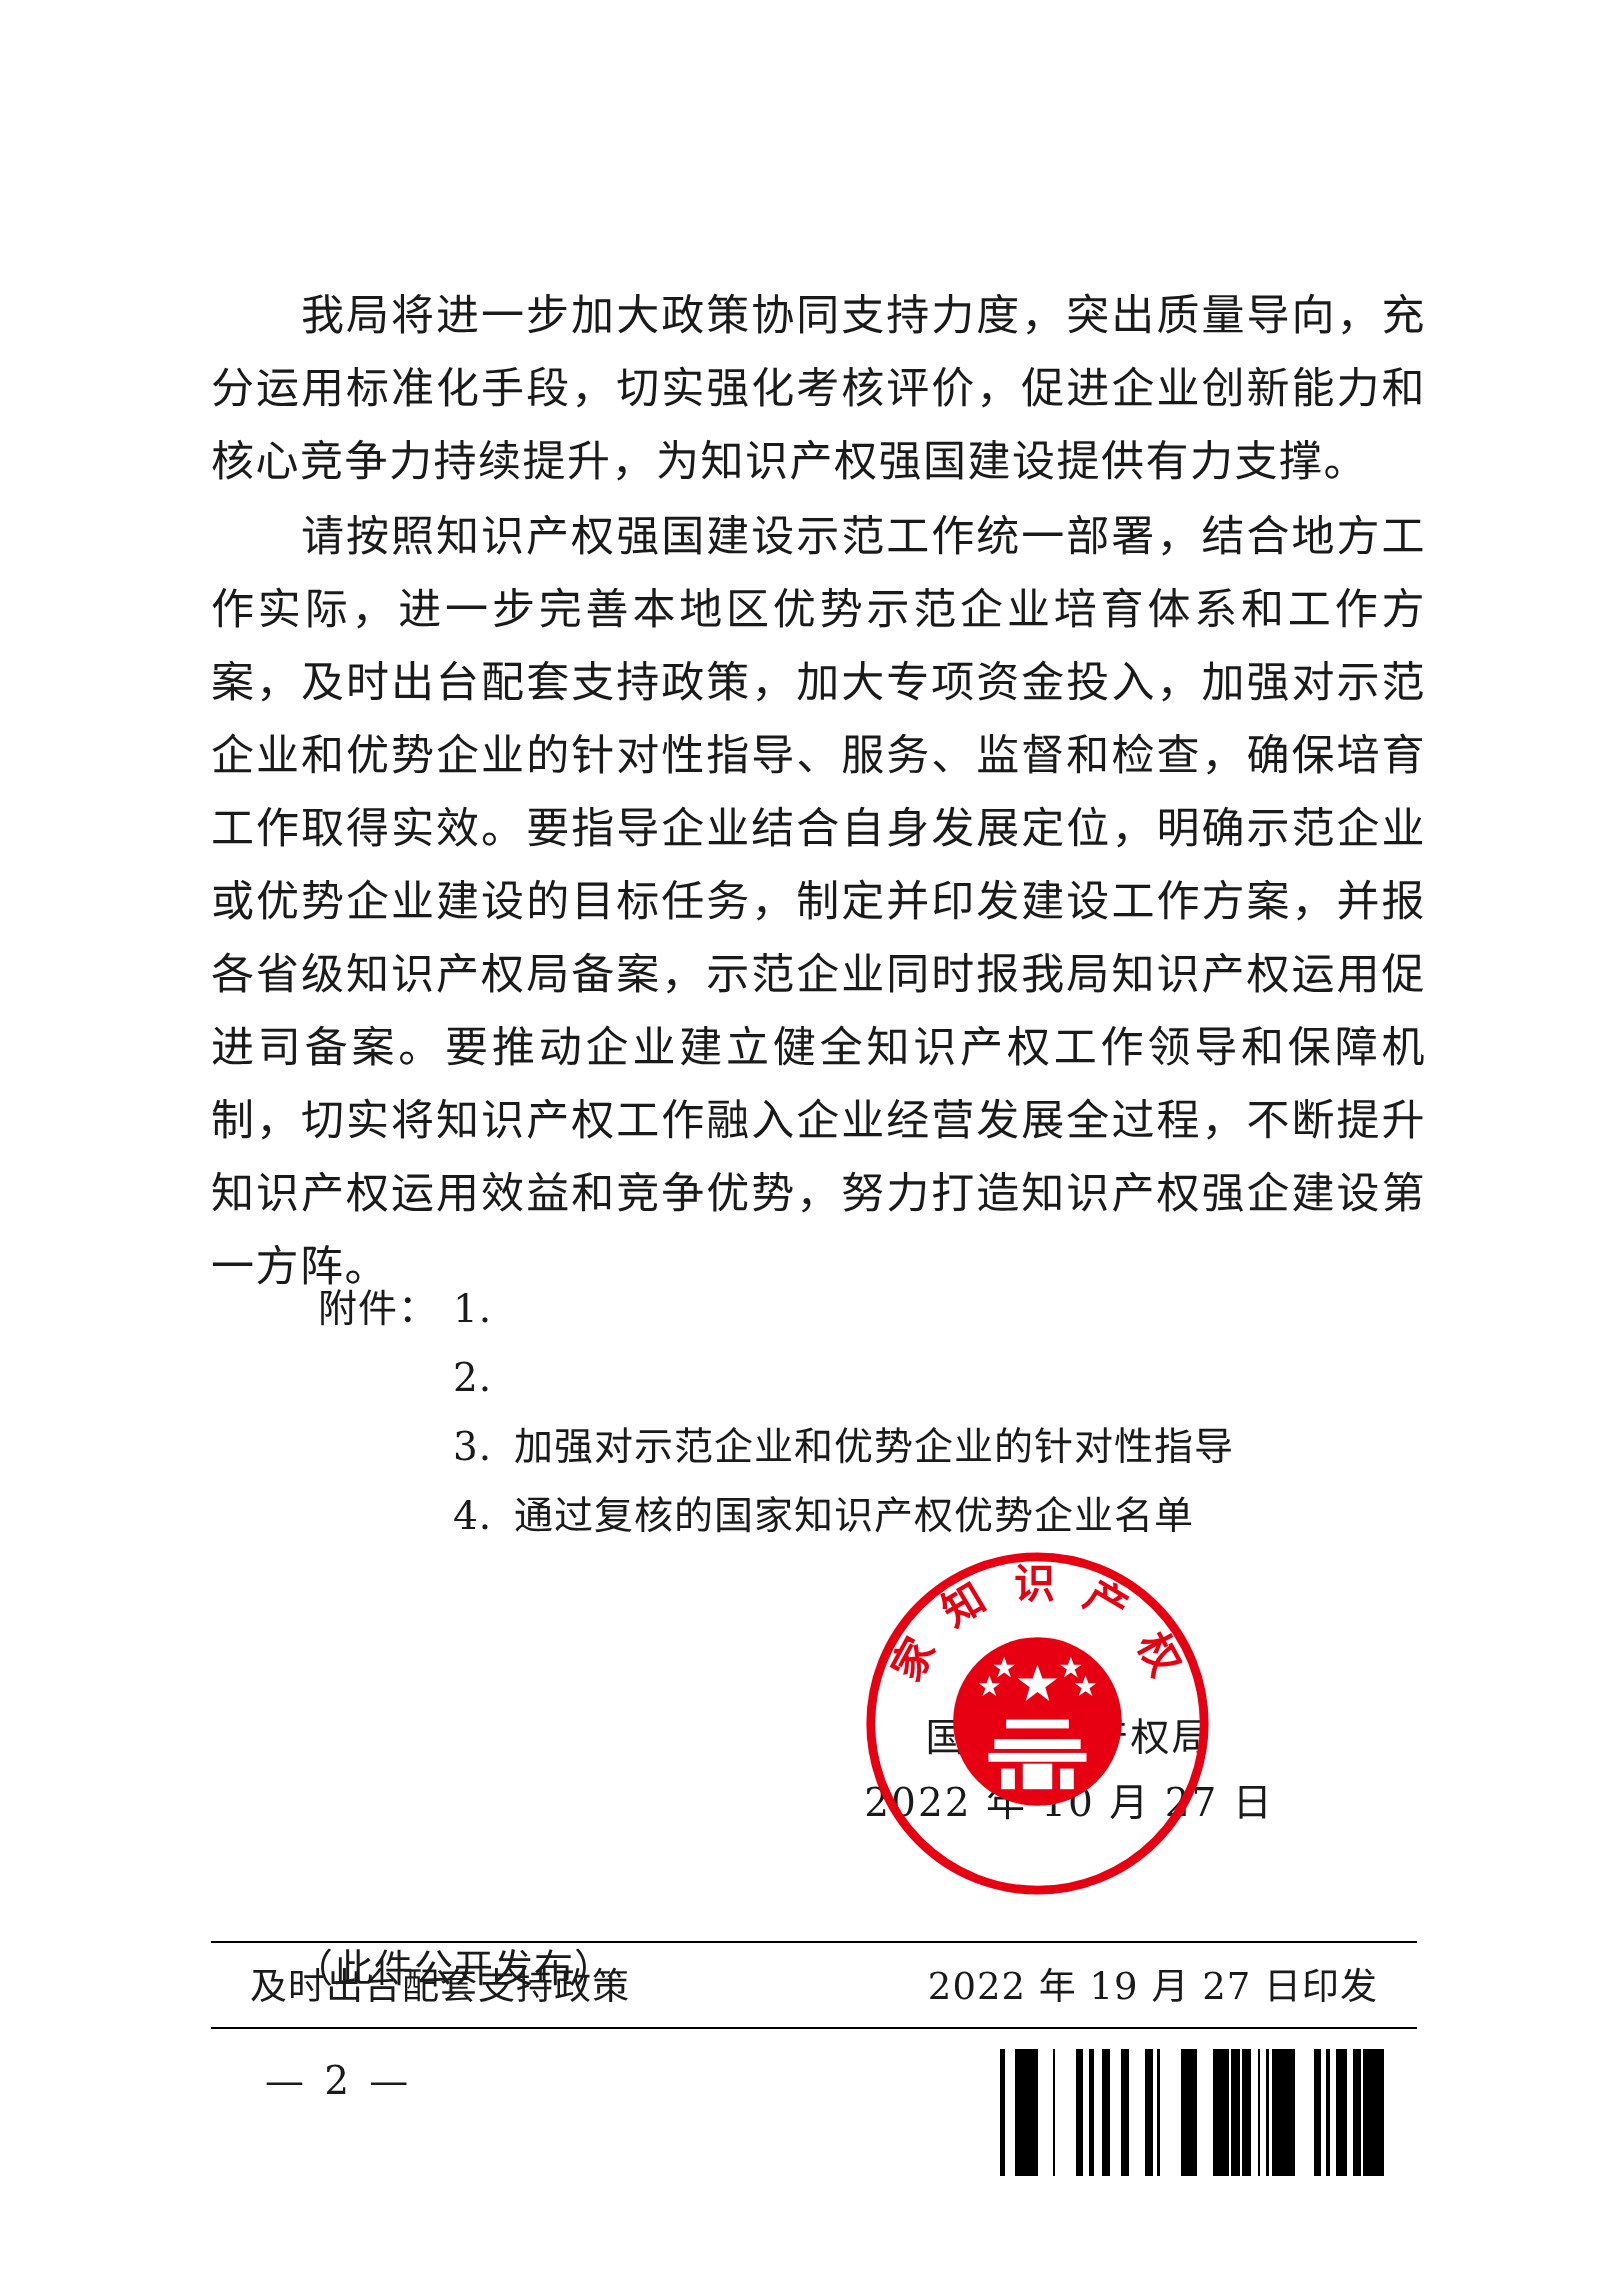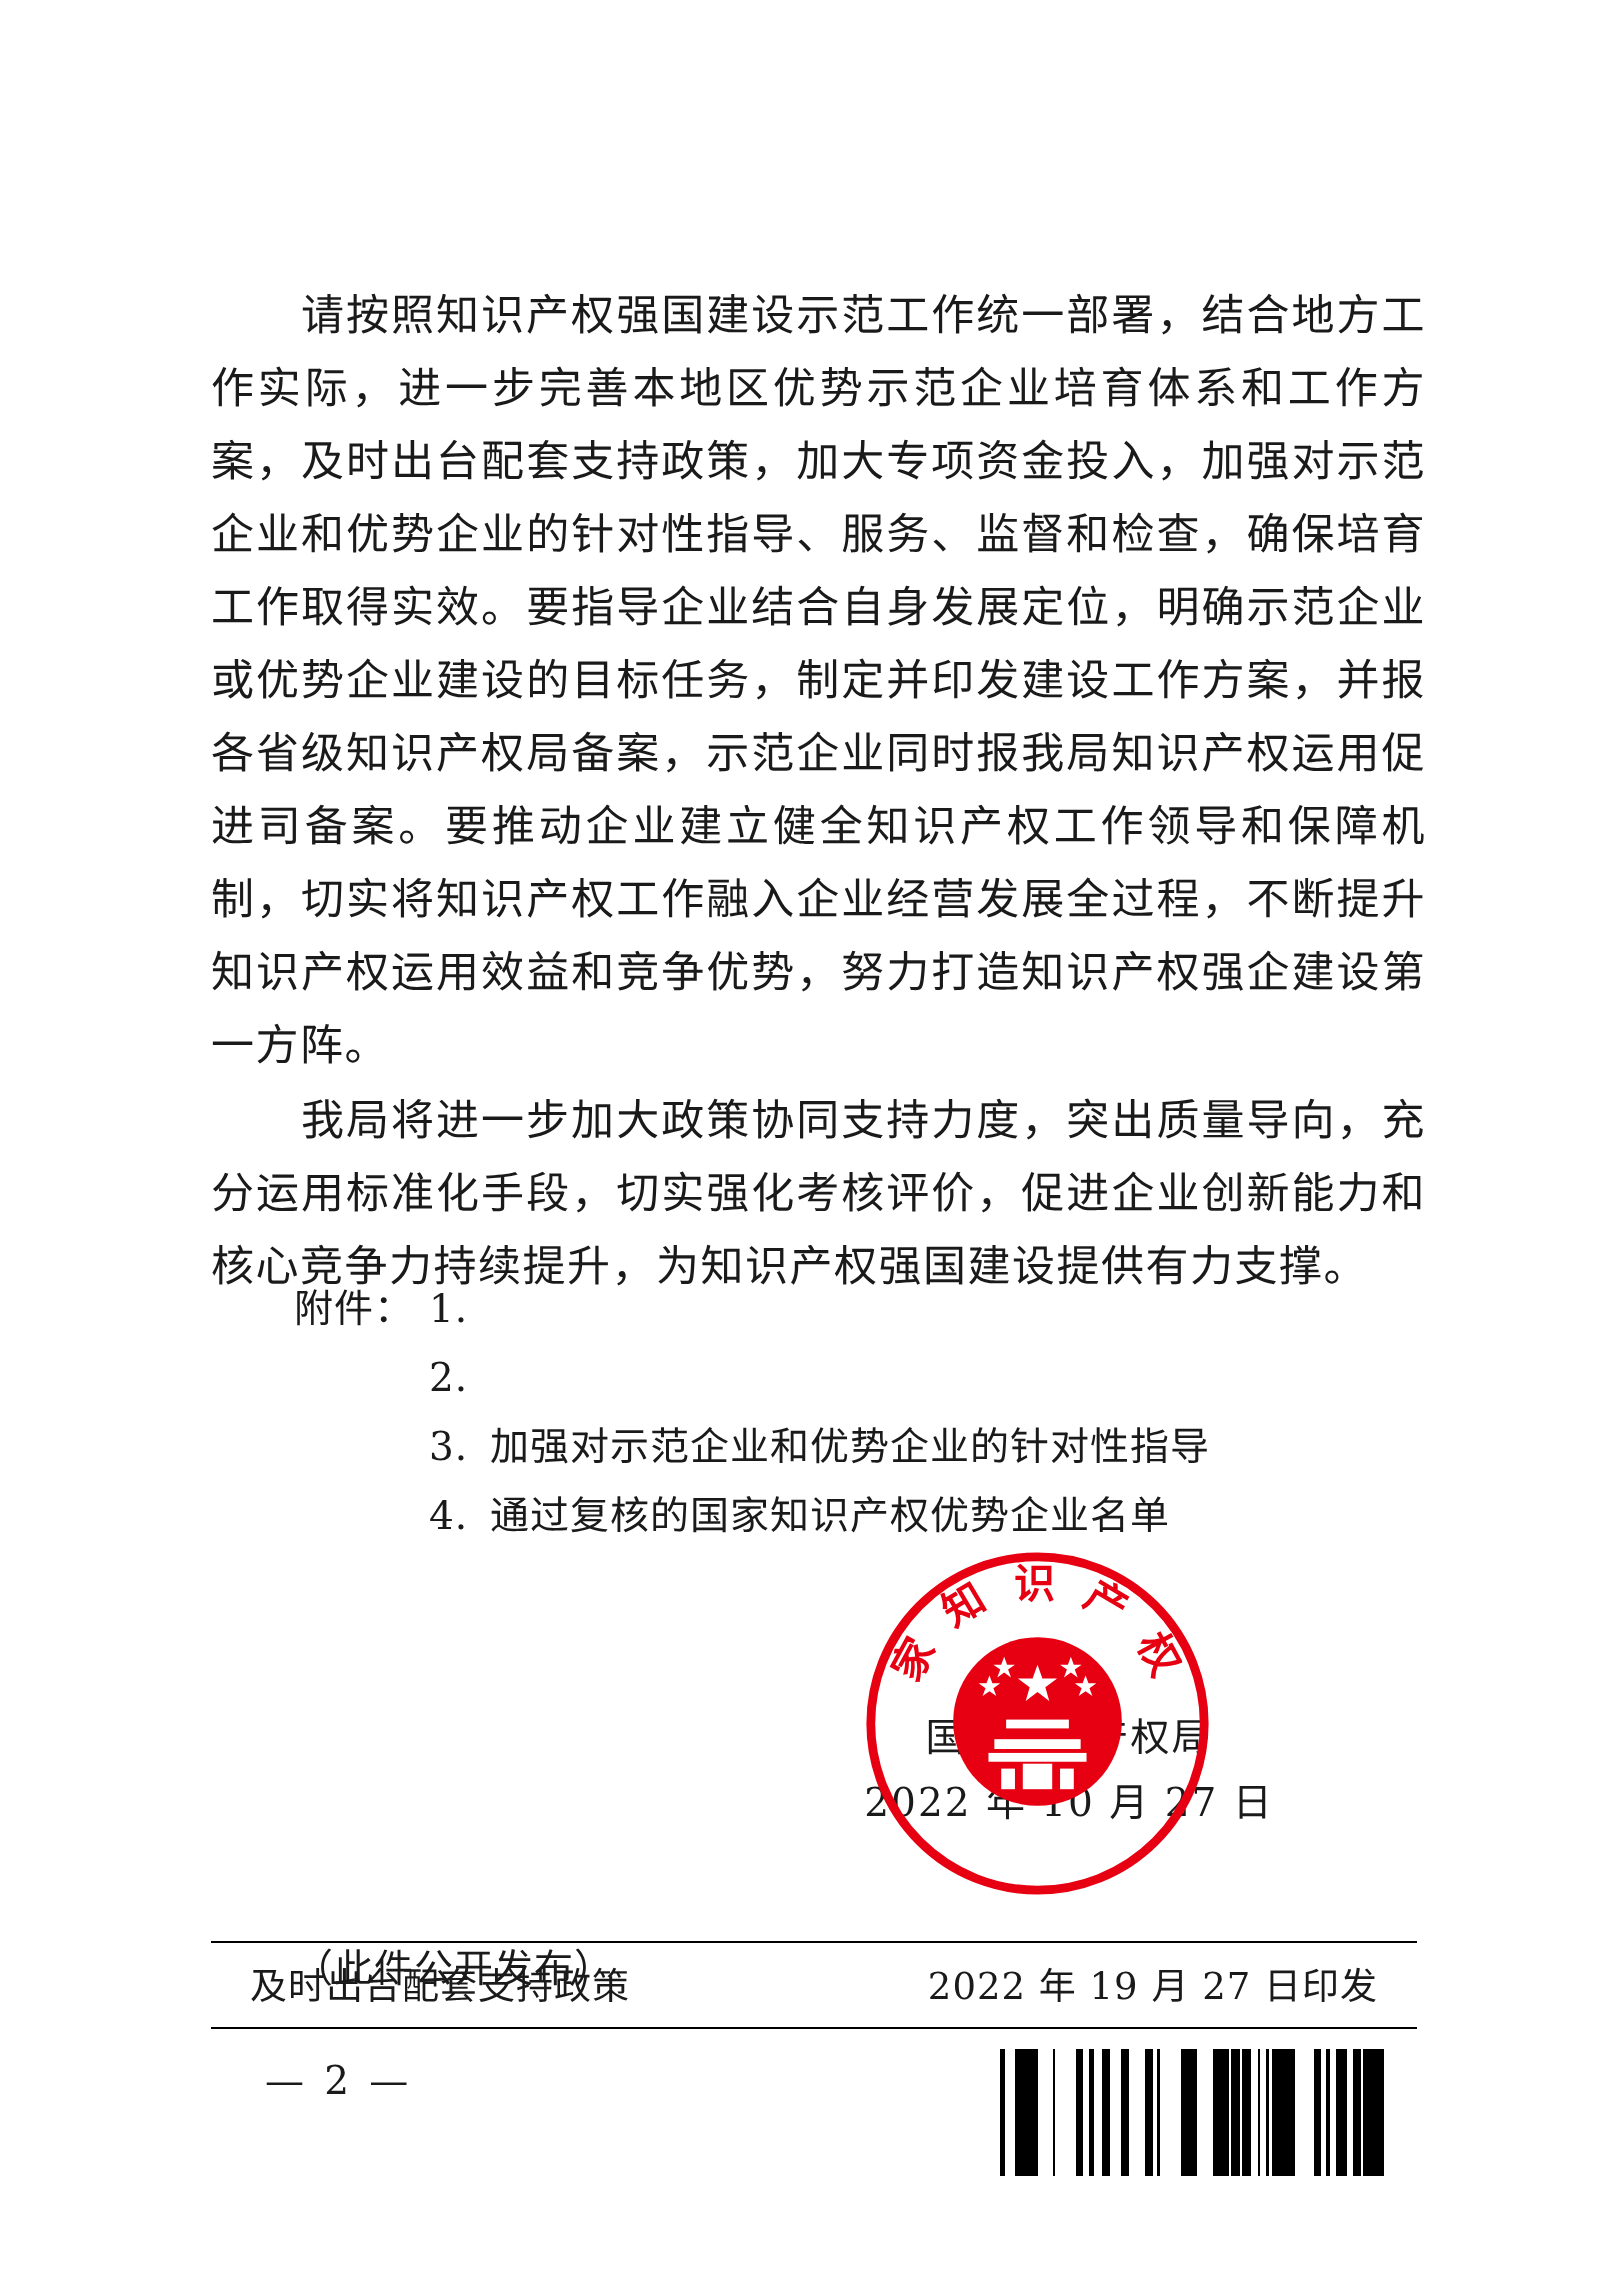--- a/index.html
+++ b/index.html
@@ -47,20 +47,21 @@
     left: 294px;
     top: 1274px;
     width: 1137px;
   }
   .attach-row {
     display: flex;
     align-items: flex-start;
     font-size: 39px;
     line-height: 69px;
     letter-spacing: 1px;
+    margin-left: 24px;
   }
   .attach-label {
     width: 135px;
     flex: 0 0 135px;
     font-size: 39px;
   }
   .attach-num {
     width: 61px;
     flex: 0 0 61px;
     font-family: "DejaVu Serif", "Liberation Serif", serif;
@@ -152,22 +153,22 @@
     height: 100%;
     background: #000;
   }
 </style>
 </head>
 <body>
 
 <div class="page">
 
   <div class="content">
+    <p class="para">我局将进一步加大政策协同支持力度，突出质量导向，充分运用标准化手段，切实强化考核评价，促进企业创新能力和核心竞争力持续提升，为知识产权强国建设提供有力支撑。</p>
     <p class="para">请按照知识产权强国建设示范工作统一部署，结合地方工作实际，进一步完善本地区优势示范企业培育体系和工作方案，及时出台配套支持政策，加大专项资金投入，加强对示范企业和优势企业的针对性指导、服务、监督和检查，确保培育工作取得实效。要指导企业结合自身发展定位，明确示范企业或优势企业建设的目标任务，制定并印发建设工作方案，并报各省级知识产权局备案，示范企业同时报我局知识产权运用促进司备案。要推动企业建立健全知识产权工作领导和保障机制，切实将知识产权工作融入企业经营发展全过程，不断提升知识产权运用效益和竞争优势，努力打造知识产权强企建设第一方阵。</p>
-    <p class="para">我局将进一步加大政策协同支持力度，突出质量导向，充分运用标准化手段，切实强化考核评价，促进企业创新能力和核心竞争力持续提升，为知识产权强国建设提供有力支撑。</p>
   </div>
 
   <div class="attachments">
     <div class="attach-row">
       <span class="attach-label">附件：</span>
       <span class="attach-num">1.</span>
     </div>
     <div class="attach-row">
       <span class="attach-label"></span>
       <span class="attach-num">2.</span>

